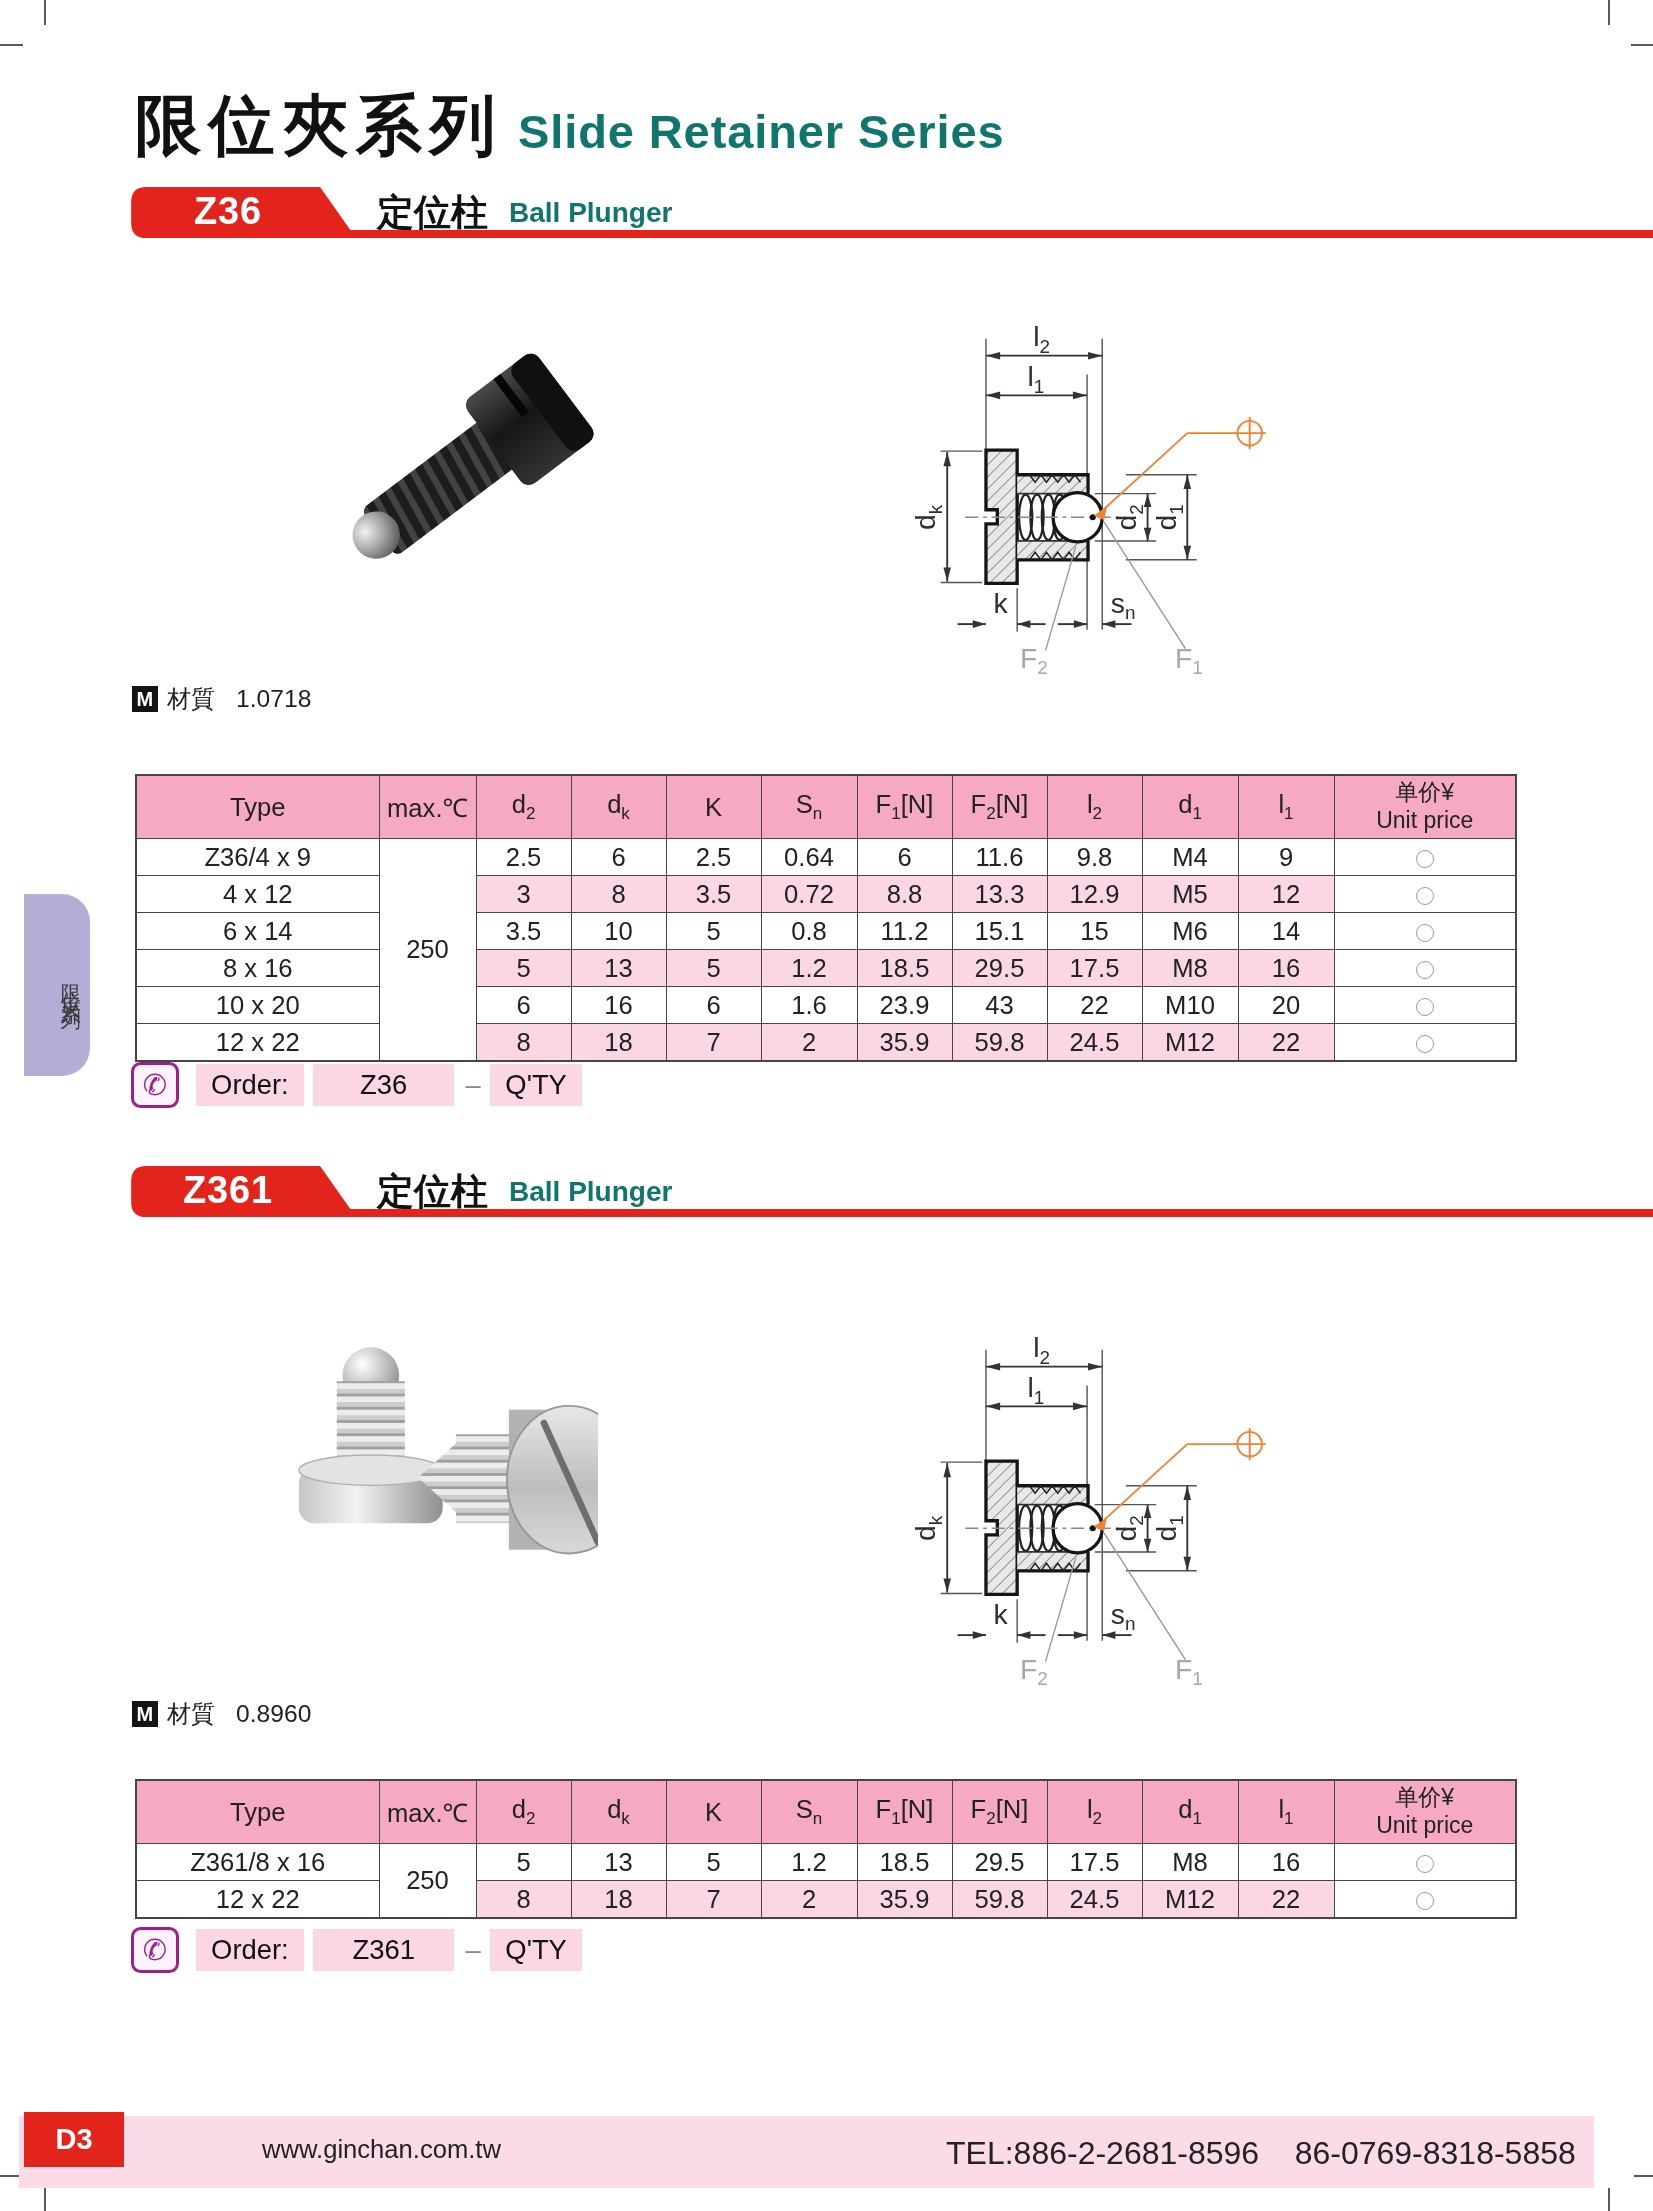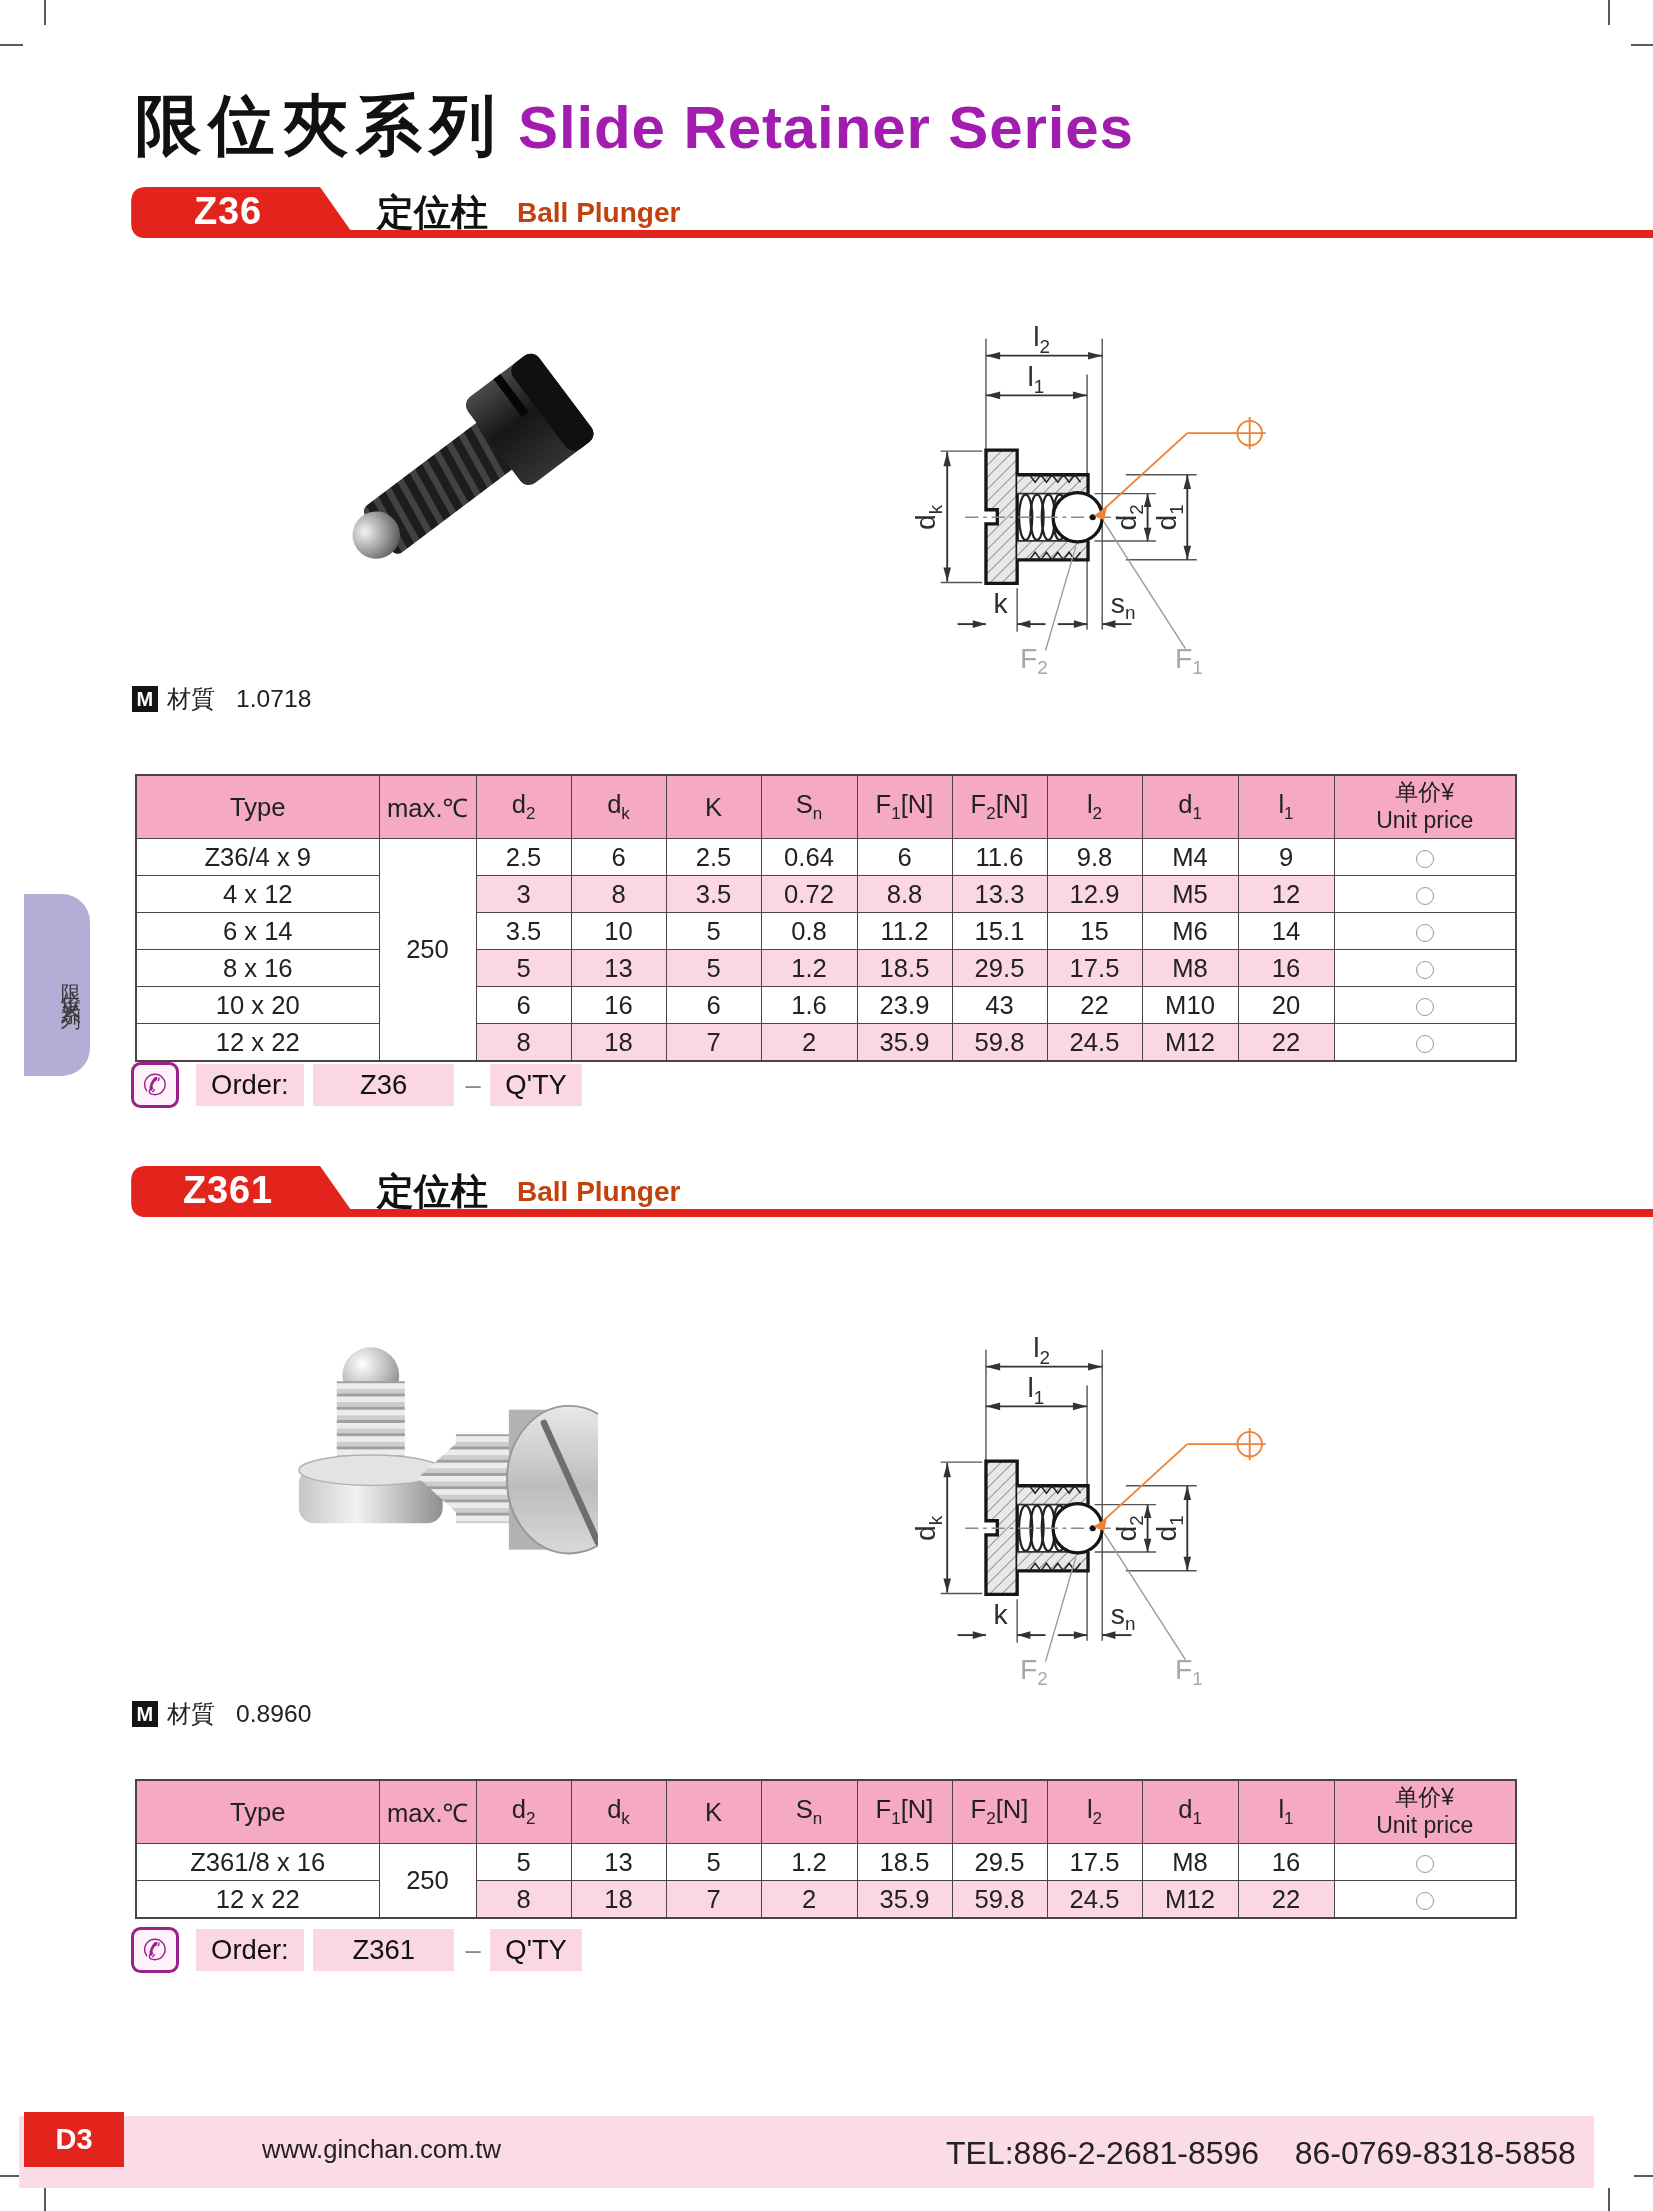--- a/index.html
+++ b/index.html
@@ -3,28 +3,28 @@
 <meta charset="utf-8">
 <style>
   html,body{margin:0;padding:0;background:#e9e9e9;}
   .page{position:relative;width:1653px;height:2212px;background:#fff;overflow:hidden;
         font-family:"Liberation Sans",sans-serif;color:#1a1a1a;}
   
   .mark{position:absolute;background:#5a5a5a;}
   
   .title{position:absolute;left:135px;top:81px;display:flex;align-items:baseline;}
   .title .zh{font-size:66px;font-weight:700;letter-spacing:7.6px;color:#111;}
-  .title .en{font-size:60px;font-weight:700;color:#a21caf;margin-left:15px;letter-spacing:0.9px;}
+  .title .en{font-size:47px;font-weight:700;color:#0f766e;margin-left:15px;letter-spacing:0.9px;}
   
   .banner{position:absolute;left:131px;right:0;height:51px;display:flex;align-items:center;}
   .banner .shape{position:relative;width:227px;height:51px;flex:0 0 227px;}
   .banner .code{position:absolute;left:0;top:0;width:194px;height:51px;line-height:49px;
                 text-align:center;color:#fff;font-size:38px;font-weight:700;letter-spacing:0.9px;}
   .banner .zh{font-size:37px;font-weight:700;margin-left:19px;color:#111;}
-  .banner .en{font-size:28px;font-weight:700;margin-left:29px;color:#c2410c;}
+  .banner .en{font-size:28px;font-weight:700;margin-left:21px;color:#0f766e;}
   .banner .rule{position:absolute;left:216px;right:0;bottom:0;height:8.5px;background:#e3241d;}
   
   .material{position:absolute;left:132px;display:flex;align-items:center;font-size:24px;color:#222;}
   .m-icon{width:25.6px;height:25.6px;background:#141414;color:#fff;font-weight:700;font-size:20px;
           display:flex;align-items:center;justify-content:center;margin-right:9.5px;}
   .material .val{margin-left:21px;font-size:24.6px;}
   
   table.spec{position:absolute;left:135px;width:1377px;border-collapse:collapse;table-layout:fixed;
              font-size:25.6px;color:#222;border:2.8px solid #4c4444;}
   table.spec th,table.spec td{border:1.9px solid #4c4444;text-align:center;padding:0;}

